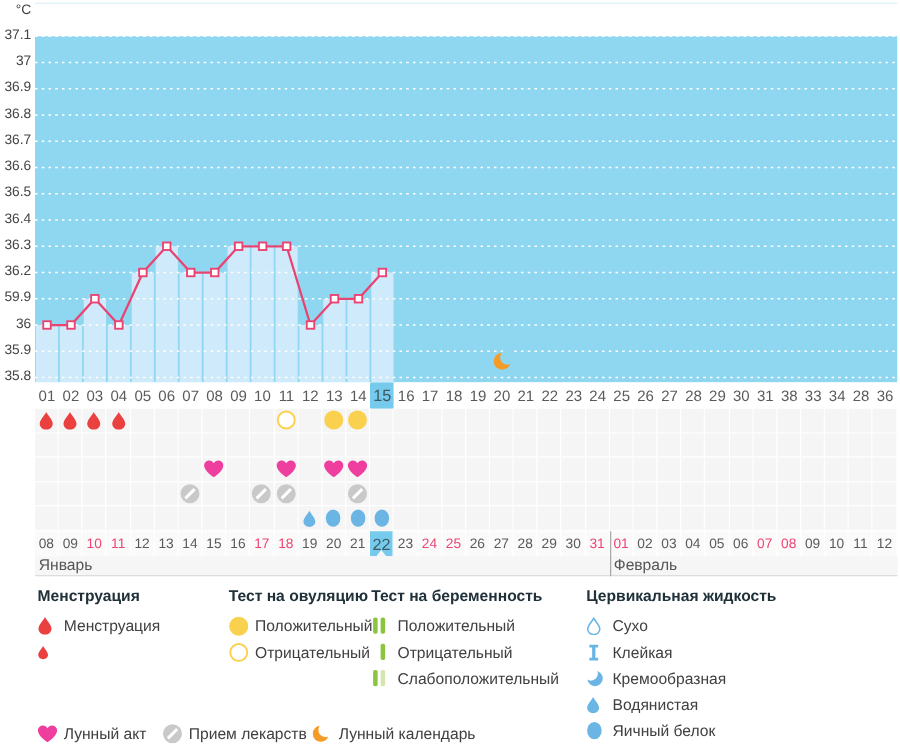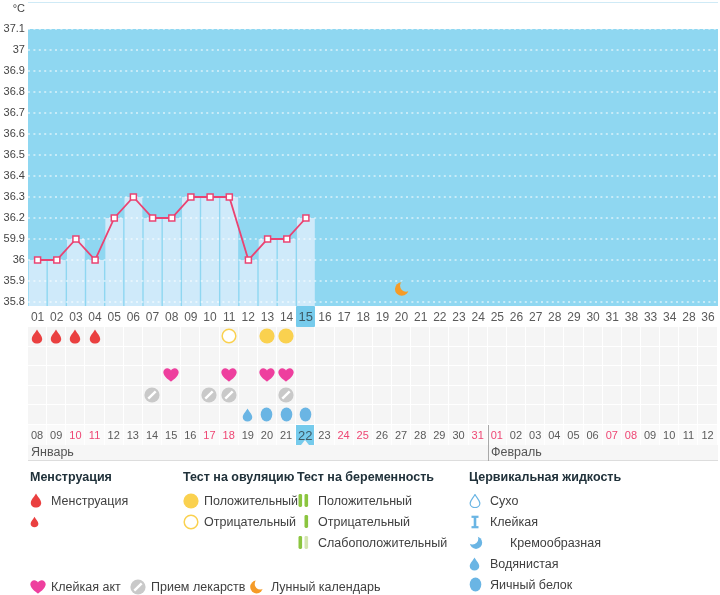--- a/index.html
+++ b/index.html
@@ -594,21 +594,21 @@
           </span>
           <span class="llabel" style="color: rgb(64, 64, 64);">Клейкая</span>
         </div>
         <div class="legend-item">
           <span class="licon">
             <svg width="14" height="15">
               <circle cx="7" cy="7.7" r="6.2" fill="#6ab5e4"></circle>
               <circle cx="3.6" cy="3.8" r="5.7" fill="#fff"></circle>
             </svg>
           </span>
-          <span class="llabel" style="color: rgb(64, 64, 64); margin-left: 20px;">Кремообразная</span>
+          <span class="llabel" style="color: rgb(64, 64, 64);">Кремообразная</span>
         </div>
         <div class="legend-item">
           <span class="licon">
             <svg width="11" height="14" viewBox="0 0 12 15">
               <path d="M6 .5C4.6 3.4.8 6.8.8 9.9.8 12.6 3.1 14.6 6 14.6 8.9 14.6 11.2 12.6 11.2 9.9 11.2 6.8 7.4 3.4 6 .5Z" fill="#6ab5e4"></path>
             </svg>
           </span>
           <span class="llabel" style="color: rgb(64, 64, 64);">Водянистая</span>
         </div>
         <div class="legend-item">
@@ -619,21 +619,21 @@
           </span>
           <span class="llabel" style="color: rgb(64, 64, 64);">Яичный белок</span>
         </div>
       </div>
       <div class="legend-footer-item" style="left: 30px;">
         <span class="licon">
           <svg width="16" height="14" viewBox="0 0 16 14">
             <path d="M8 13.7C7.4 13.2.3 8.6.3 4.3.3 2 2.2.3 4.3.3 5.9.3 7.3 1.2 8 2.6 8.7 1.2 10.1.3 11.7.3 13.8.3 15.7 2 15.7 4.3 15.7 8.6 8.6 13.2 8 13.7Z" fill="#ee3f9e"></path>
           </svg>
         </span>
-        <span class="llabel" style="color: rgb(64, 64, 64);">Клейкая акт</span>
+        <span class="llabel" style="color: rgb(64, 64, 64);">Лунный акт</span>
       </div>
       <div class="legend-footer-item" style="left: 130px;">
         <span class="licon">
           <svg width="16" height="16">
             <circle cx="8" cy="8" r="7.6" fill="#c9c9c9"></circle>
             <line x1="4.3" y1="11.7" x2="11.7" y2="4.3" stroke="#fff" stroke-width="2.4"></line>
           </svg>
         </span>
         <span class="llabel" style="color: rgb(64, 64, 64);">Прием лекарств</span>
       </div>

